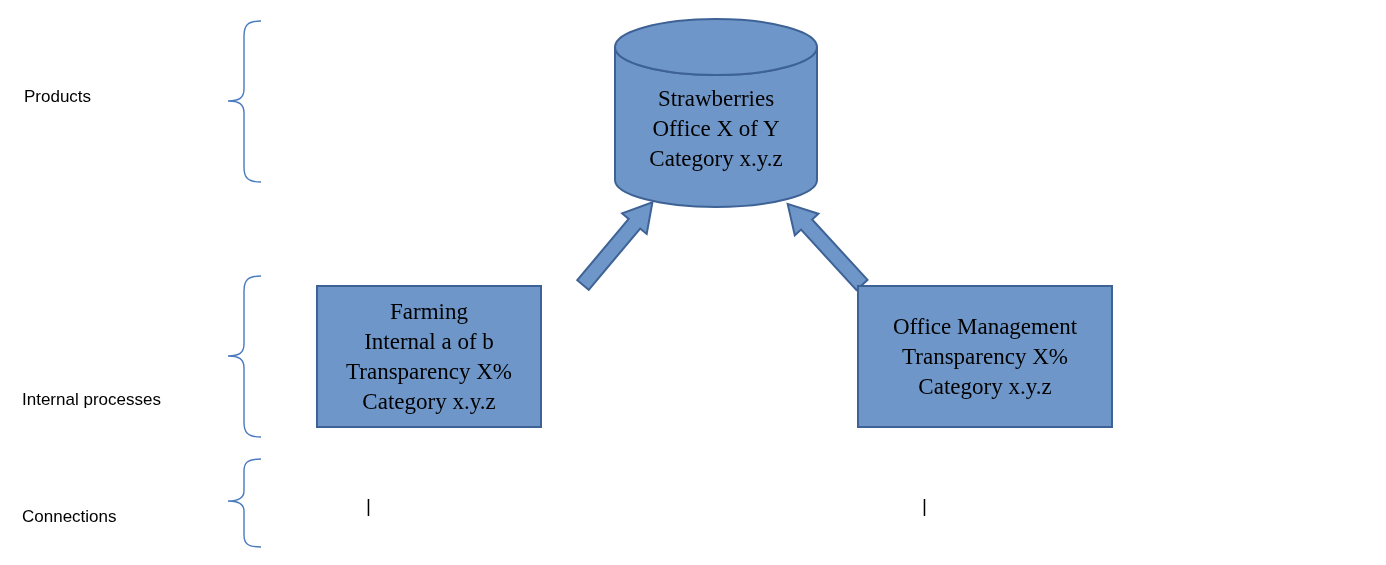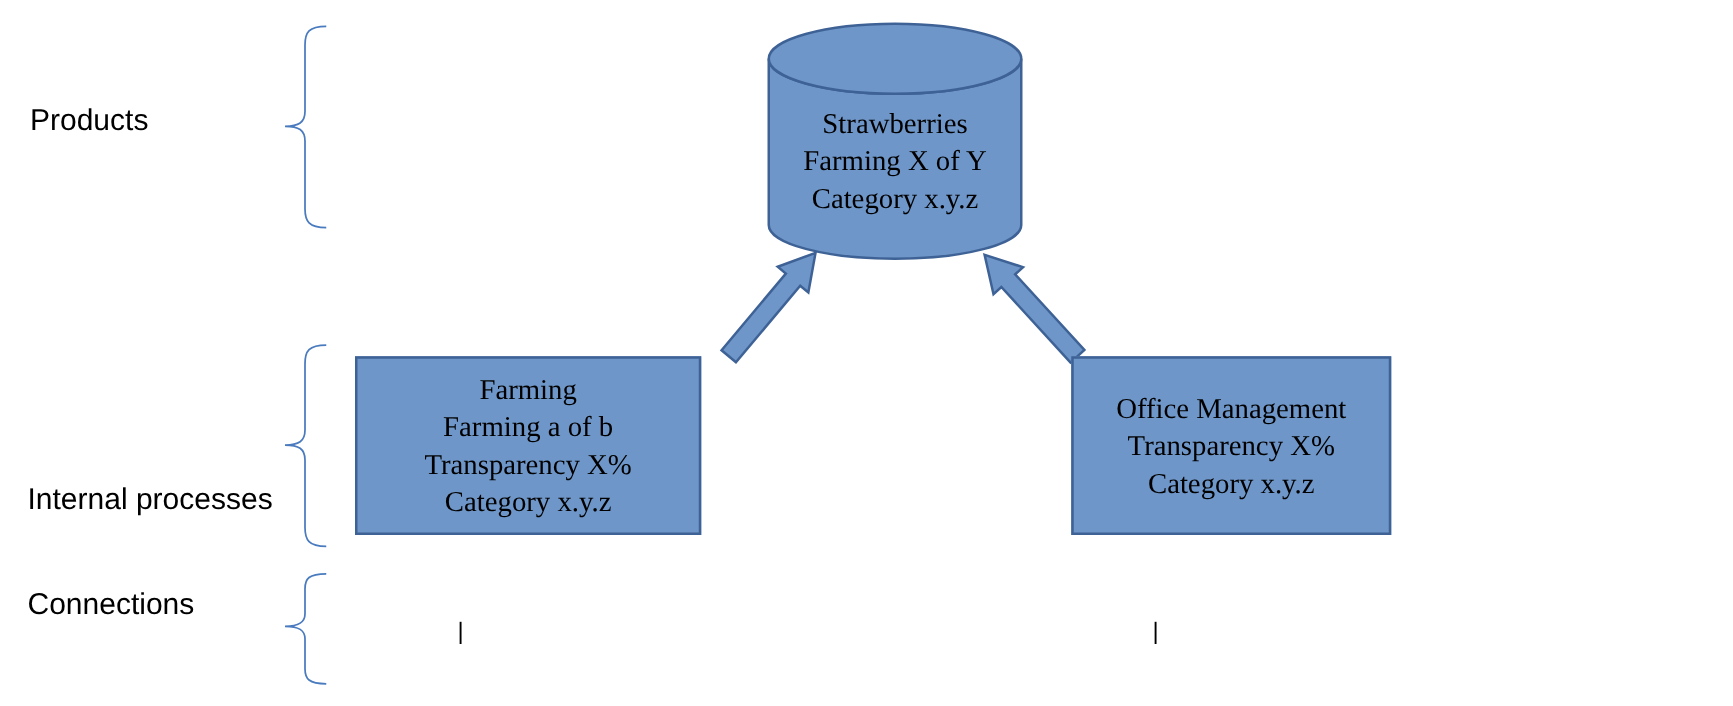--- a/index.html
+++ b/index.html
@@ -6,21 +6,21 @@
   .canvas {
     position:relative;
     width:1386px; height:565px;
     background: var(--background, #ffffff);
     font-family: "Liberation Sans", sans-serif;
     color: var(--text, #000000);
     overflow:hidden;
   }
   .row-label {
     position:absolute;
-    font-size:24px;
+    font-size:17px;
     line-height:26px;
     white-space:nowrap;
   }
   .shapes-layer {
     position:absolute; left:0; top:0; width:1386px; height:565px;
   }
   .shape-fill { fill: var(--shape-fill); stroke: var(--shape-border); stroke-width:2; }
   .brace-path { fill:none; stroke: var(--brace); stroke-width:1.4; }
   .serif-text {
     font-family:"Liberation Serif", serif;
@@ -30,21 +30,21 @@
   .cyl-text {
     position:absolute; left:614px; top:84px; width:204px;text-align:center;
   }
   .process-box {
     position:absolute; top:285px; height:143px;
     box-sizing:border-box;
     background: var(--shape-fill);
     border:2px solid var(--shape-border);
     display:flex; flex-direction:column; justify-content:center;
   }
-  .process-box.left  { left:284px; width:277px; }
+  .process-box.left  { left:316px; width:226px; }
   .process-box.right { left:857px; width:256px; }
   .shape-line { display:block; }
   .conn-list {
     position:absolute; top:433px;
     font-size:19px; line-height:29px;
     white-space:pre;
   }
   .conn-list.left  { left:352px; }
   .conn-list.right { left:908px; }
   .conn-stub { margin-left:14px; }
@@ -70,31 +70,31 @@
     <g transform="translate(583,285) rotate(-50)">
       <polygon class="shape-fill" points="0,-7.5 80,-7.5 80,-16 108,0 80,16 80,7.5 0,7.5"></polygon>
     </g>
     <g transform="translate(862,285) rotate(-132.5)">
       <polygon class="shape-fill" points="0,-7.5 82,-7.5 82,-16 110,0 82,16 82,7.5 0,7.5"></polygon>
     </g>
   </svg>
 
   <div class="row-label" style="left:24px; top:84px;">Products</div>
   <div class="row-label" style="left:22px; top:343px;margin-top:44px;">Internal processes</div>
-  <div class="row-label" style="left:22px; top:471px;">Connections</div>
+  <div class="row-label" style="left:22px; top:504px;">Connections</div>
 
   <div class="cyl-text serif-text">
     <span class="shape-line">Strawberries</span>
-    <span class="shape-line">Farming X of Y</span>
+    <span class="shape-line">Office X of Y</span>
     <span class="shape-line">Category x.y.z</span>
   </div>
 
   <div class="process-box left serif-text">
     <span class="shape-line">Farming</span>
-    <span class="shape-line">Farming a of b</span>
+    <span class="shape-line">Internal a of b</span>
     <span class="shape-line">Transparency X%</span>
     <span class="shape-line">Category x.y.z</span>
   </div>
 
   <div class="process-box right serif-text">
     <span class="shape-line">Office Management</span>
     <span class="shape-line">Transparency X%</span>
     <span class="shape-line">Category x.y.z</span>
   </div>
 

